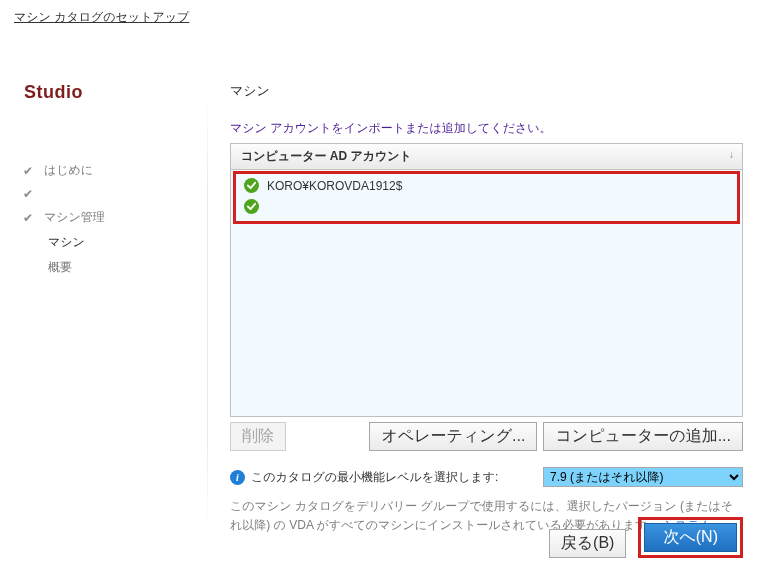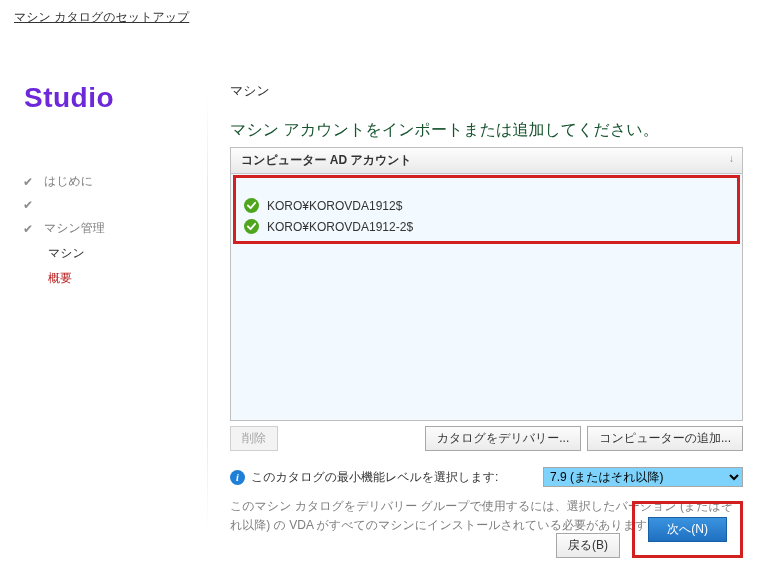--- a/index.html
+++ b/index.html
@@ -30,39 +30,39 @@
     .sidebar::after {
       content: "";
       position: absolute;
       right: 0;
       top: 60px;
       bottom: 40px;
       width: 1px;
       background: linear-gradient(to bottom, rgba(0,0,0,0), rgba(0,0,0,0.08) 20%, rgba(0,0,0,0.08) 80%, rgba(0,0,0,0));
     }
     .studio-brand {
-      font-size: 28px;
+      font-size: 18px;
       font-weight: 700;
-      color: #6d28d9;
+      color: #7f1d1d;
       letter-spacing: 0.5px;
       margin-bottom: 55px;
       padding-left: 4px;
     }
     .nav-list { list-style: none; }
     .nav-item {
       display: flex;
       align-items: center;
       font-size: 12px;
       padding: 4px 0;
       color: #7e7e7e;
     }
     .nav-item.current { color: #333; font-weight: 400; }
     .nav-sub {
       padding-left: 28px;
-      color: #b91c1c;
+      color: #737373;
     }
     .check-icon {
       display: inline-flex;
       width: 16px;
       height: 14px;
       align-items: center;
       justify-content: center;
       color: #8c8c8c;
       margin-right: 8px;
       font-size: 12px;
@@ -71,22 +71,22 @@
       flex: 1;
       padding: 50px 18px 0 22px;
       position: relative;
     }
     .content-heading {
       font-size: 13px;
       margin-bottom: 20px;
       color: #333;
     }
     .instruction {
-      font-size: 16px;
-      color: #14532d;
+      font-size: 12px;
+      color: #4c1d95;
       margin-bottom: 6px;
     }
     .grid-wrapper {
       border: 1px solid #bfbfbf;
       background: #f2faff;
       height: 274px;
       display: flex;
       flex-direction: column;
     }
     .grid-header {
@@ -106,21 +106,21 @@
       color: #888;
     }
     .grid-body {
       flex: 1;
       padding: 2px 4px;
       background: #f2faff;
       position: relative;
     }
     .highlight-box {
       border: 3px solid #d22020;
-      padding: 17px 4px 4px;
+      padding: 1px 4px 4px;
       margin: -1px -2px 0 -2px;
       background: #f2faff;
     }
     .account-row {
       display: flex;
       align-items: center;
       padding: 3px 4px;
       font-size: 12px;
       color: #333;
     }
@@ -138,21 +138,21 @@
     .action-row {
       display: flex;
       gap: 6px;
       margin-top: 5px;
       font-size: 12px;
     }
     .btn {
       background: linear-gradient(#fcfcfc,#ebebeb);
       border: 1px solid #a7a7a7;
       padding: 3px 11px;
-      font-size: 12px;
+      font-size: 16px;
       color: #333;
       cursor: pointer;
       font-family: inherit;
     }
     .btn:disabled {
       color: #a5a5a5;
       background: #f3f3f3;
       border-color: #cfcfcf;
       cursor: default;
     }
@@ -202,21 +202,21 @@
     .footer-buttons {
       position: absolute;
       right: 18px;
       bottom: 14px;
       display: flex;
       gap: 12px;
       align-items: flex-end;
     }
     .next-highlight {
       display: inline-flex;
-      padding: 13px;
+      padding: 3px;
       border: 3px solid #d22020;
     }
     .btn-primary {
       background: linear-gradient(#3a94e0,#1f6fc0);
       border: 1px solid #1760a6;
       color: #ffffff;
       padding: 3px 18px;
     }
   </style>
 </head>
@@ -267,30 +267,29 @@
                 </svg>
             </span>
             <span>KORO¥KOROVDA1912$</span>
           </div>
           <div class="account-row">
             <span class="ok-circle">
               <svg viewBox="0 0 10 10">
                   <path d="M1 5 L4 8 L9 2" stroke="#ffffff" stroke-width="2" fill="none" stroke-linecap="round" stroke-linejoin="round"></path>
                 </svg>
             </span>
-            <span>KORO¥KOROVDA1912-2$</span>
           </div>
         </div>
       </div>
     </div>
 
     <div class="action-row">
       <button class="btn" disabled="">削除</button>
       <span class="spacer"></span>
-      <button class="btn">カタログをデリバリー...</button>
+      <button class="btn">オペレーティング...</button>
       <button class="btn">コンピューターの追加...</button>
     </div>
 
     <div class="level-row">
       <span class="level-label">
         <span class="info-circle">i</span>
         <span>このカタログの最小機能レベルを選択します:</span>
       </span>
       <select class="level-select">
         <option>7.9 (またはそれ以降)</option>

